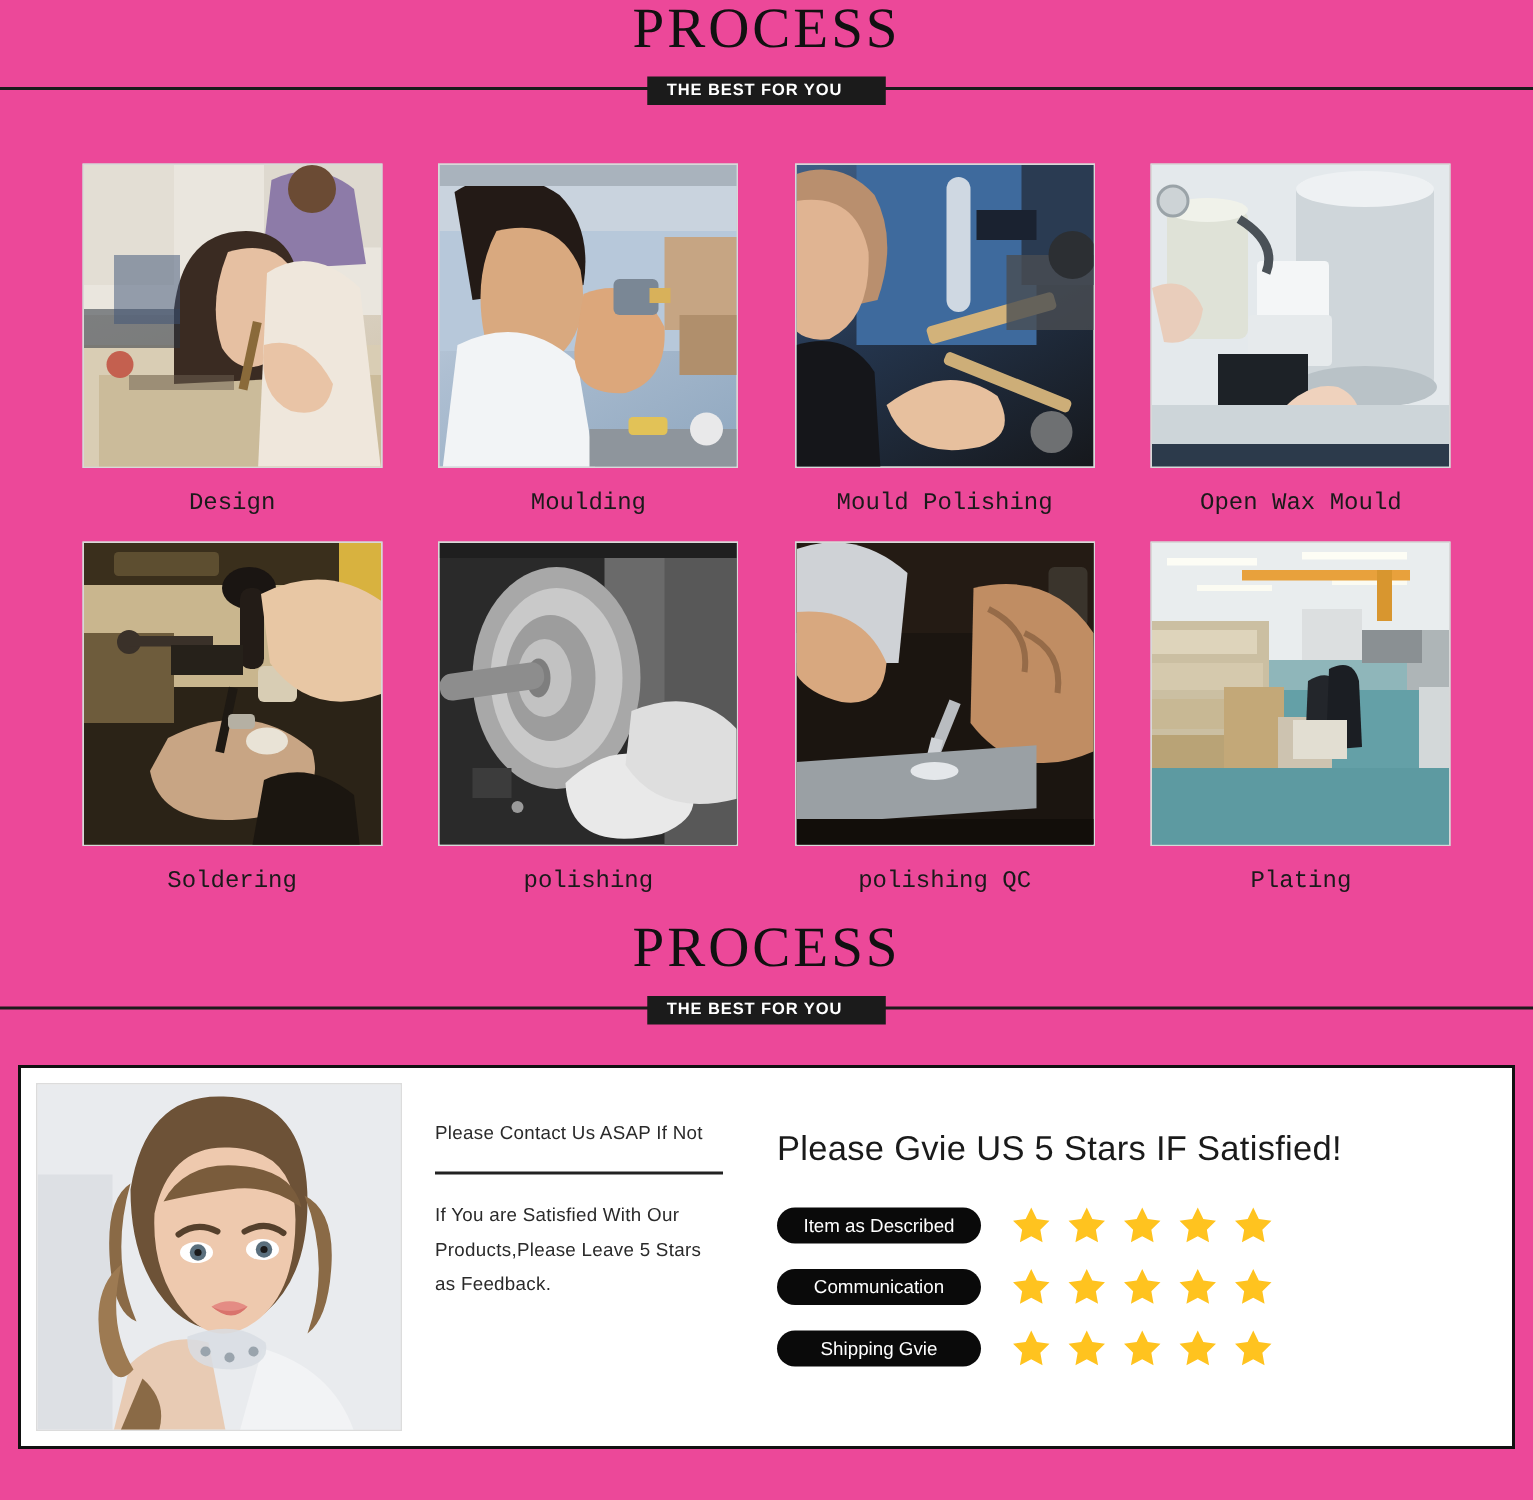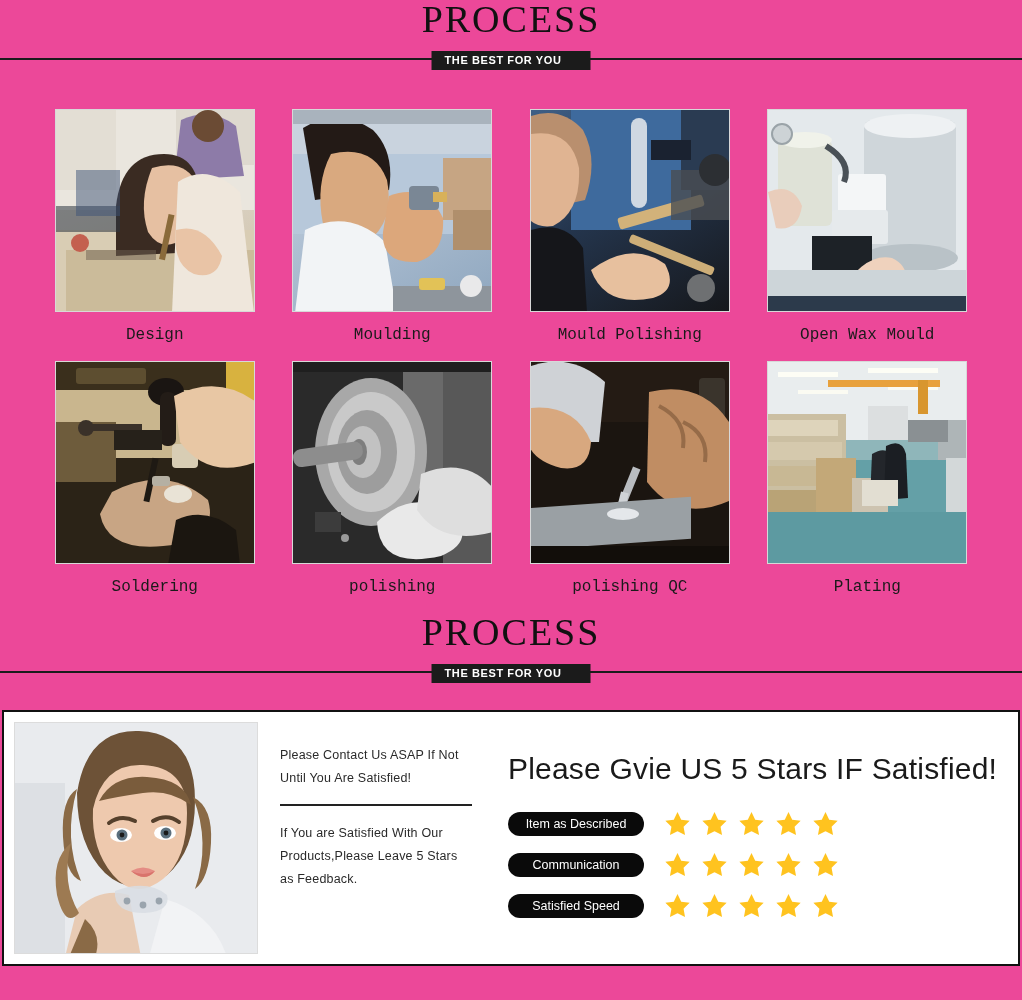--- a/index.html
+++ b/index.html
@@ -114,21 +114,21 @@
   .s-polish { background: linear-gradient(150deg,#7d7d7d 0%,#4a4a4a 50%,#1e1e1e 100%); }
 
   
   .s-qc { background: linear-gradient(150deg,#6b5544 0%,#3a2a1e 45%,#14100c 100%); }
 
   
   .s-plating { background: linear-gradient(180deg,#e7ebec 0%,#cfd8d8 38%,#6fa5ab 60%,#5b979e 100%); }
 
   
   .feedback-wrap {
-    padding: 0 2px;
+    padding: 0 12px;
     margin-top: 24px;
   }
   .feedback-panel {
     border: 2px solid #111;
     height: 256px;
     display: flex;
     align-items: stretch;
     padding: 10px;
     background: #fff;
   }
@@ -156,21 +156,21 @@
   .fb-divider {
     height: 2px;
     background: #222;
     margin: 14px 6px 16px 0;
   }
   .fb-right {
     flex: 1;
     padding: 30px 10px 0 14px;
   }
   .fb-heading {
-    font-size: 30px;
+    font-size: 23px;
     color: #1a1a1a;
     letter-spacing: 0.2px;
     margin-bottom: 24px;
     white-space: nowrap;
   }
   .rating-row {
     display: flex;
     align-items: center;
     margin-bottom: 14px;
   }
@@ -456,21 +456,20 @@
           <circle cx="112" cy="178" r="3.4" fill="#9aa4ad"></circle>
           <circle cx="128" cy="182" r="3.4" fill="#9aa4ad"></circle>
           <circle cx="144" cy="178" r="3.4" fill="#9aa4ad"></circle>
           <path d="M56 120 q-10 40 8 70 q-14 16 -22 -18 q-6 -36 14 -52z" fill="#9d7a52"></path>
           <path d="M70 196 q18 16 10 38 l-26 0z" fill="#8a6a46"></path>
         </svg>
       </div>
 
       <div class="fb-text">
         <div class="fb-line">Please Contact Us ASAP If Not</div>
-        <div class="fb-line">Until You Are Satisfied!</div>
         <div class="fb-divider"></div>
         <div class="fb-line">If You are Satisfied With Our</div>
         <div class="fb-line">Products,Please Leave 5 Stars</div>
         <div class="fb-line">as Feedback.</div>
       </div>
 
       <div class="fb-right">
         <div class="fb-heading">Please Gvie US 5 Stars IF Satisfied!</div>
 
         <div class="rating-row">
@@ -509,21 +508,21 @@
             <svg class="star" viewBox="0 0 24 24">
                 <path d="M12 1.8l3.3 6.8 7.5 1-5.4 5.3 1.3 7.4L12 18.8 5.3 22.3l1.3-7.4L1.2 9.6l7.5-1z" fill="#FFC31F"></path>
               </svg>
             <svg class="star" viewBox="0 0 24 24">
                 <path d="M12 1.8l3.3 6.8 7.5 1-5.4 5.3 1.3 7.4L12 18.8 5.3 22.3l1.3-7.4L1.2 9.6l7.5-1z" fill="#FFC31F"></path>
               </svg>
           </div>
         </div>
 
         <div class="rating-row">
-          <div class="rating-pill">Satisfied Speed</div>
+          <div class="rating-pill">Shipping Gvie</div>
           <div class="stars">
             <svg class="star" viewBox="0 0 24 24">
                 <path d="M12 1.8l3.3 6.8 7.5 1-5.4 5.3 1.3 7.4L12 18.8 5.3 22.3l1.3-7.4L1.2 9.6l7.5-1z" fill="#FFC31F"></path>
               </svg>
             <svg class="star" viewBox="0 0 24 24">
                 <path d="M12 1.8l3.3 6.8 7.5 1-5.4 5.3 1.3 7.4L12 18.8 5.3 22.3l1.3-7.4L1.2 9.6l7.5-1z" fill="#FFC31F"></path>
               </svg>
             <svg class="star" viewBox="0 0 24 24">
                 <path d="M12 1.8l3.3 6.8 7.5 1-5.4 5.3 1.3 7.4L12 18.8 5.3 22.3l1.3-7.4L1.2 9.6l7.5-1z" fill="#FFC31F"></path>
               </svg>

